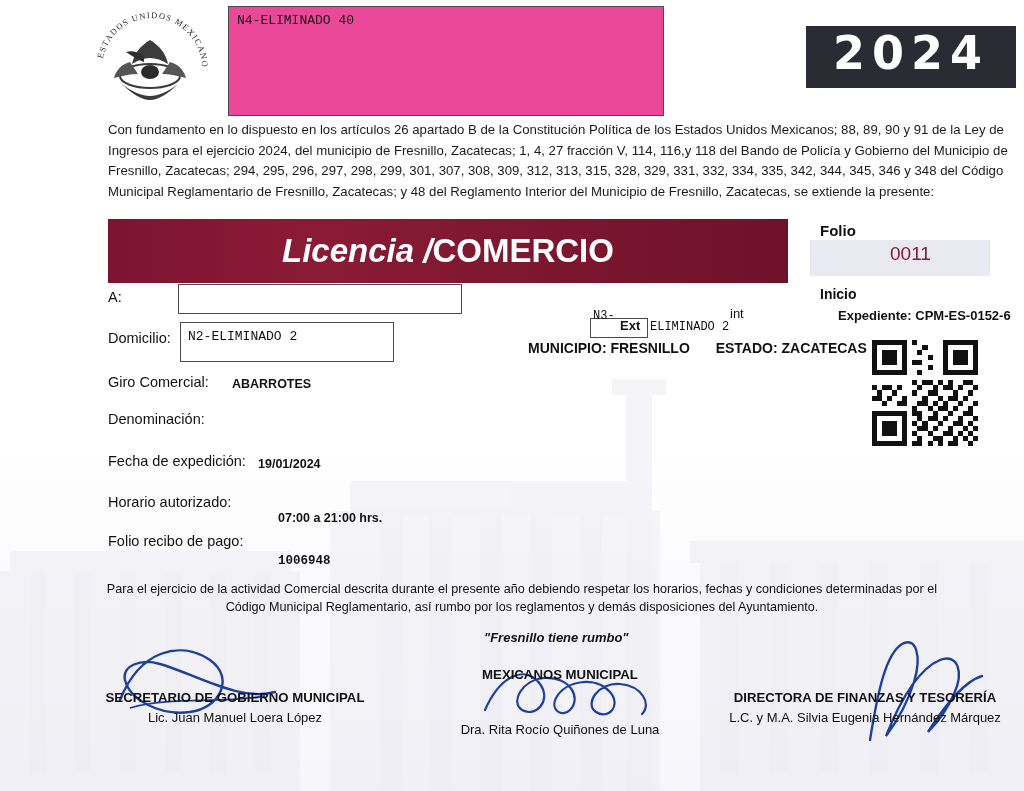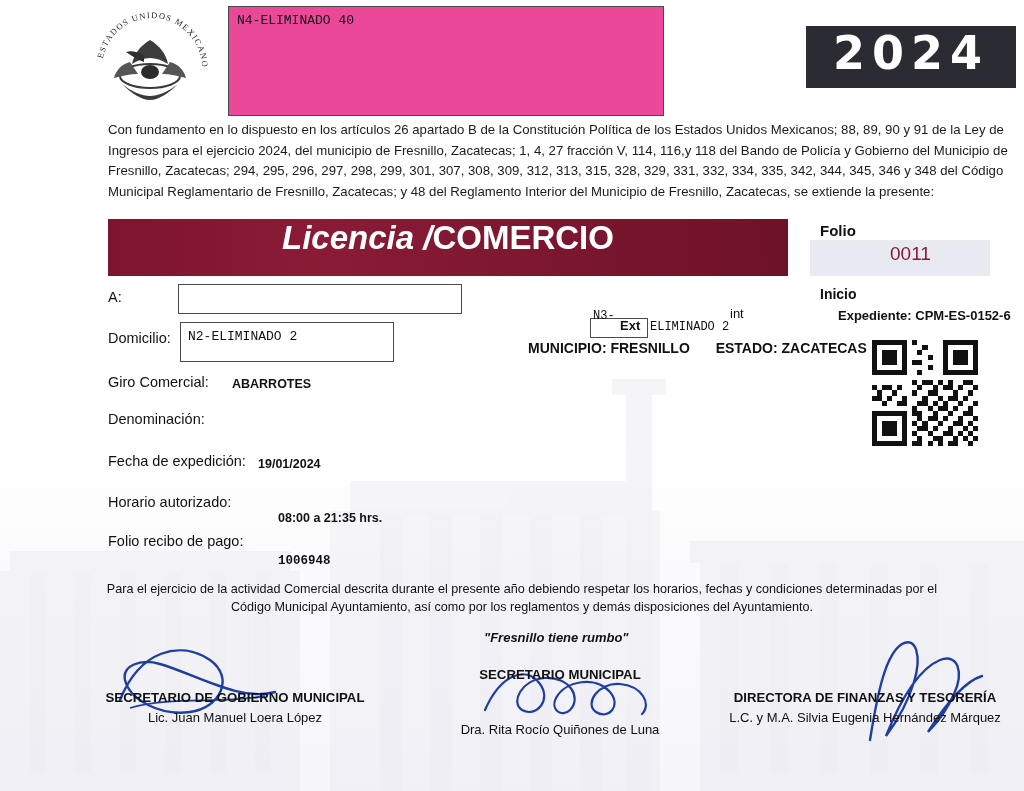--- a/index.html
+++ b/index.html
@@ -63,23 +63,23 @@
   .legal {
     position:absolute; left:108px; top:120px; width:912px;
     font-size:13.2px;
     line-height:20.5px;
     color:#1b1b1b;
     text-align:left;
   }
 
   
   .banner {
-    position:absolute; left:108px; top:219px; width:680px; height:57px;
+    position:absolute; left:108px; top:219px; width:680px; height:64px;
     background:linear-gradient(90deg,#7d1430 0%,#8a1b36 30%,#6e1229 100%);
-    display:flex; align-items:flex-start; justify-content:center;
+    display:flex; align-items:center; justify-content:center;
   }
   .banner .b1 {
     color:#ffffff; font-size:33px; font-style:italic; font-weight:bold;
     letter-spacing:0px;
   }
   .banner .b2 {
     color:#ffffff; font-size:33px; font-weight:bold; letter-spacing:0px;
   }
 
   
@@ -272,21 +272,21 @@
   <div class="lbl" style="left:108px; top:374px;">Giro Comercial:</div>
   <div class="val-plain" style="left:232px; top:377px;">ABARROTES</div>
 
   <div class="lbl" style="left:108px; top:411px;">Denominación:</div>
   <div class="val-plain" style="left:232px; top:414px;"></div>
 
   <div class="lbl" style="left:108px; top:453px;">Fecha de expedición:</div>
   <div class="val-plain" style="left:258px; top:457px;">19/01/2024</div>
 
   <div class="lbl" style="left:108px; top:494px;">Horario autorizado:</div>
-  <div class="val-plain" style="left:278px; top:511px;">08:00 a 21:35 hrs.</div>
+  <div class="val-plain" style="left:278px; top:511px;">07:00 a 21:00 hrs.</div>
 
   <div class="lbl" style="left:108px; top:533px;">Folio recibo de pago:</div>
   <div class="val-plain" style="left:278px; top:554px;font-family:Liberation Mono, monospace;">1006948</div>
 
   <div class="qr">
     <svg viewBox="0 0 21 21" width="106" height="106" shape-rendering="crispEdges">
       <rect width="21" height="21" fill="#fff"></rect>
       <g fill="#111">
         <rect x="0" y="0" width="7" height="1"></rect>
           <rect x="0" y="6" width="7" height="1"></rect>
@@ -379,21 +379,21 @@
         <rect x="20" y="19" width="1" height="1"></rect>
         <rect x="8" y="20" width="2" height="1"></rect>
           <rect x="11" y="20" width="1" height="1"></rect>
         <rect x="13" y="20" width="1" height="1"></rect>
           <rect x="15" y="20" width="2" height="1"></rect>
         <rect x="19" y="20" width="1" height="1"></rect>
       </g>
     </svg>
   </div>
 
-  <div class="note">Para el ejercicio de la actividad Comercial descrita durante el presente año debiendo respetar los horarios, fechas y condiciones determinadas por el Código Municipal Ayuntamiento, así como por los reglamentos y demás disposiciones del Ayuntamiento.</div>
+  <div class="note">Para el ejercicio de la actividad Comercial descrita durante el presente año debiendo respetar los horarios, fechas y condiciones determinadas por el Código Municipal Reglamentario, así rumbo por los reglamentos y demás disposiciones del Ayuntamiento.</div>
 
   <div class="motto">"Fresnillo tiene rumbo"</div>
 
   <svg class="sig-scribble" style="left:100px; top:630px;" width="250" height="110" viewBox="0 0 250 110">
     <path d="M20 70 C40 20 80 10 110 30 C135 48 120 78 90 82 C60 86 30 70 25 50 C22 36 40 28 60 34 C95 44 140 72 175 62" stroke="#1f3f9e" stroke-width="2.4" fill="none" stroke-linecap="round"></path>
     <path d="M30 78 C70 66 120 74 165 66" stroke="#1f3f9e" stroke-width="1.8" fill="none"></path>
   </svg>
 
   <svg class="sig-scribble" style="left:470px; top:640px;" width="230" height="100" viewBox="0 0 230 100">
     <path d="M15 70 C30 36 55 24 70 44 C82 60 66 78 52 70 C40 62 52 40 74 38 C100 36 112 58 100 70 C92 78 80 70 86 58 C96 40 126 36 140 52 C152 66 138 80 126 72 C114 64 128 42 150 44 C172 46 182 64 172 74" stroke="#1f3f9e" stroke-width="2.2" fill="none" stroke-linecap="round"></path>
@@ -402,21 +402,21 @@
   <svg class="sig-scribble" style="left:830px; top:630px;" width="190" height="120" viewBox="0 0 190 120">
     <path d="M40 110 C48 60 56 24 72 14 C86 6 92 26 84 52 C76 78 62 98 56 106 C68 76 86 40 110 30 C128 23 134 42 124 64 C116 82 104 96 98 102 C112 80 132 52 152 46" stroke="#1f3f9e" stroke-width="2.4" fill="none" stroke-linecap="round"></path>
   </svg>
 
   <div class="sig-block" style="left:50px; top:690px; width:370px;">
     <div class="sig-name">SECRETARIO DE GOBIERNO MUNICIPAL</div>
     <div class="sig-sub">Lic. Juan Manuel Loera  López</div>
   </div>
 
   <div class="sig-block" style="left:400px; top:667px; width:320px;">
-    <div class="sig-name">SECRETARIO MUNICIPAL</div>
+    <div class="sig-name">MEXICANOS MUNICIPAL</div>
     <div class="sig-sub" style="margin-top:40px;">Dra. Rita Rocío Quiñones de Luna</div>
   </div>
 
   <div class="sig-block" style="left:700px; top:690px; width:330px;">
     <div class="sig-name">DIRECTORA DE FINANZAS Y TESORERÍA</div>
     <div class="sig-sub">L.C. y M.A. Silvia Eugenia Hernández Márquez</div>
   </div>
 
 </div>
 

